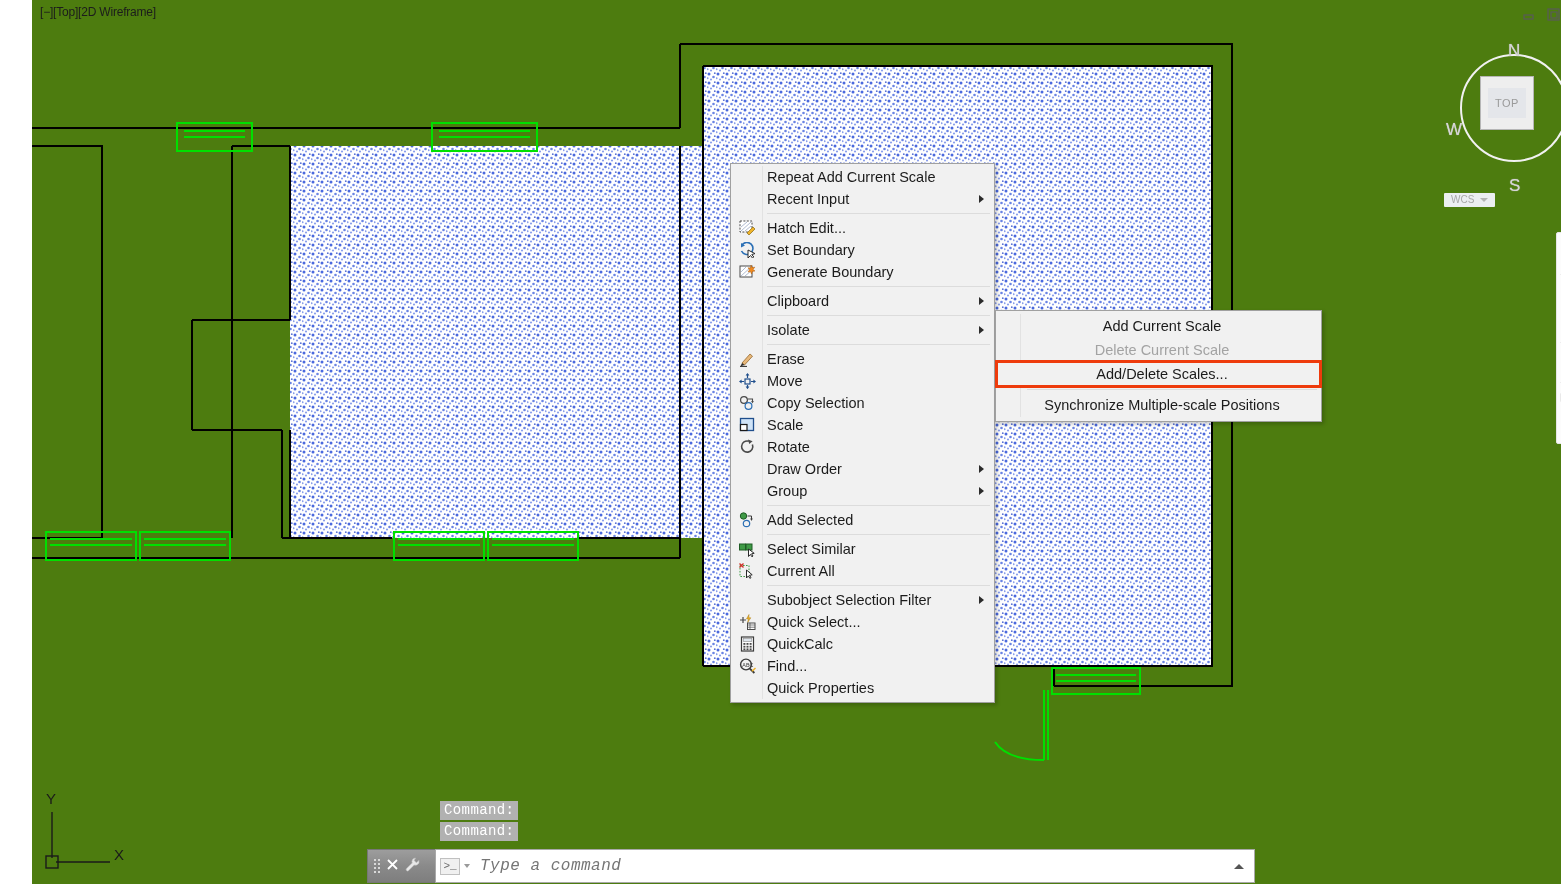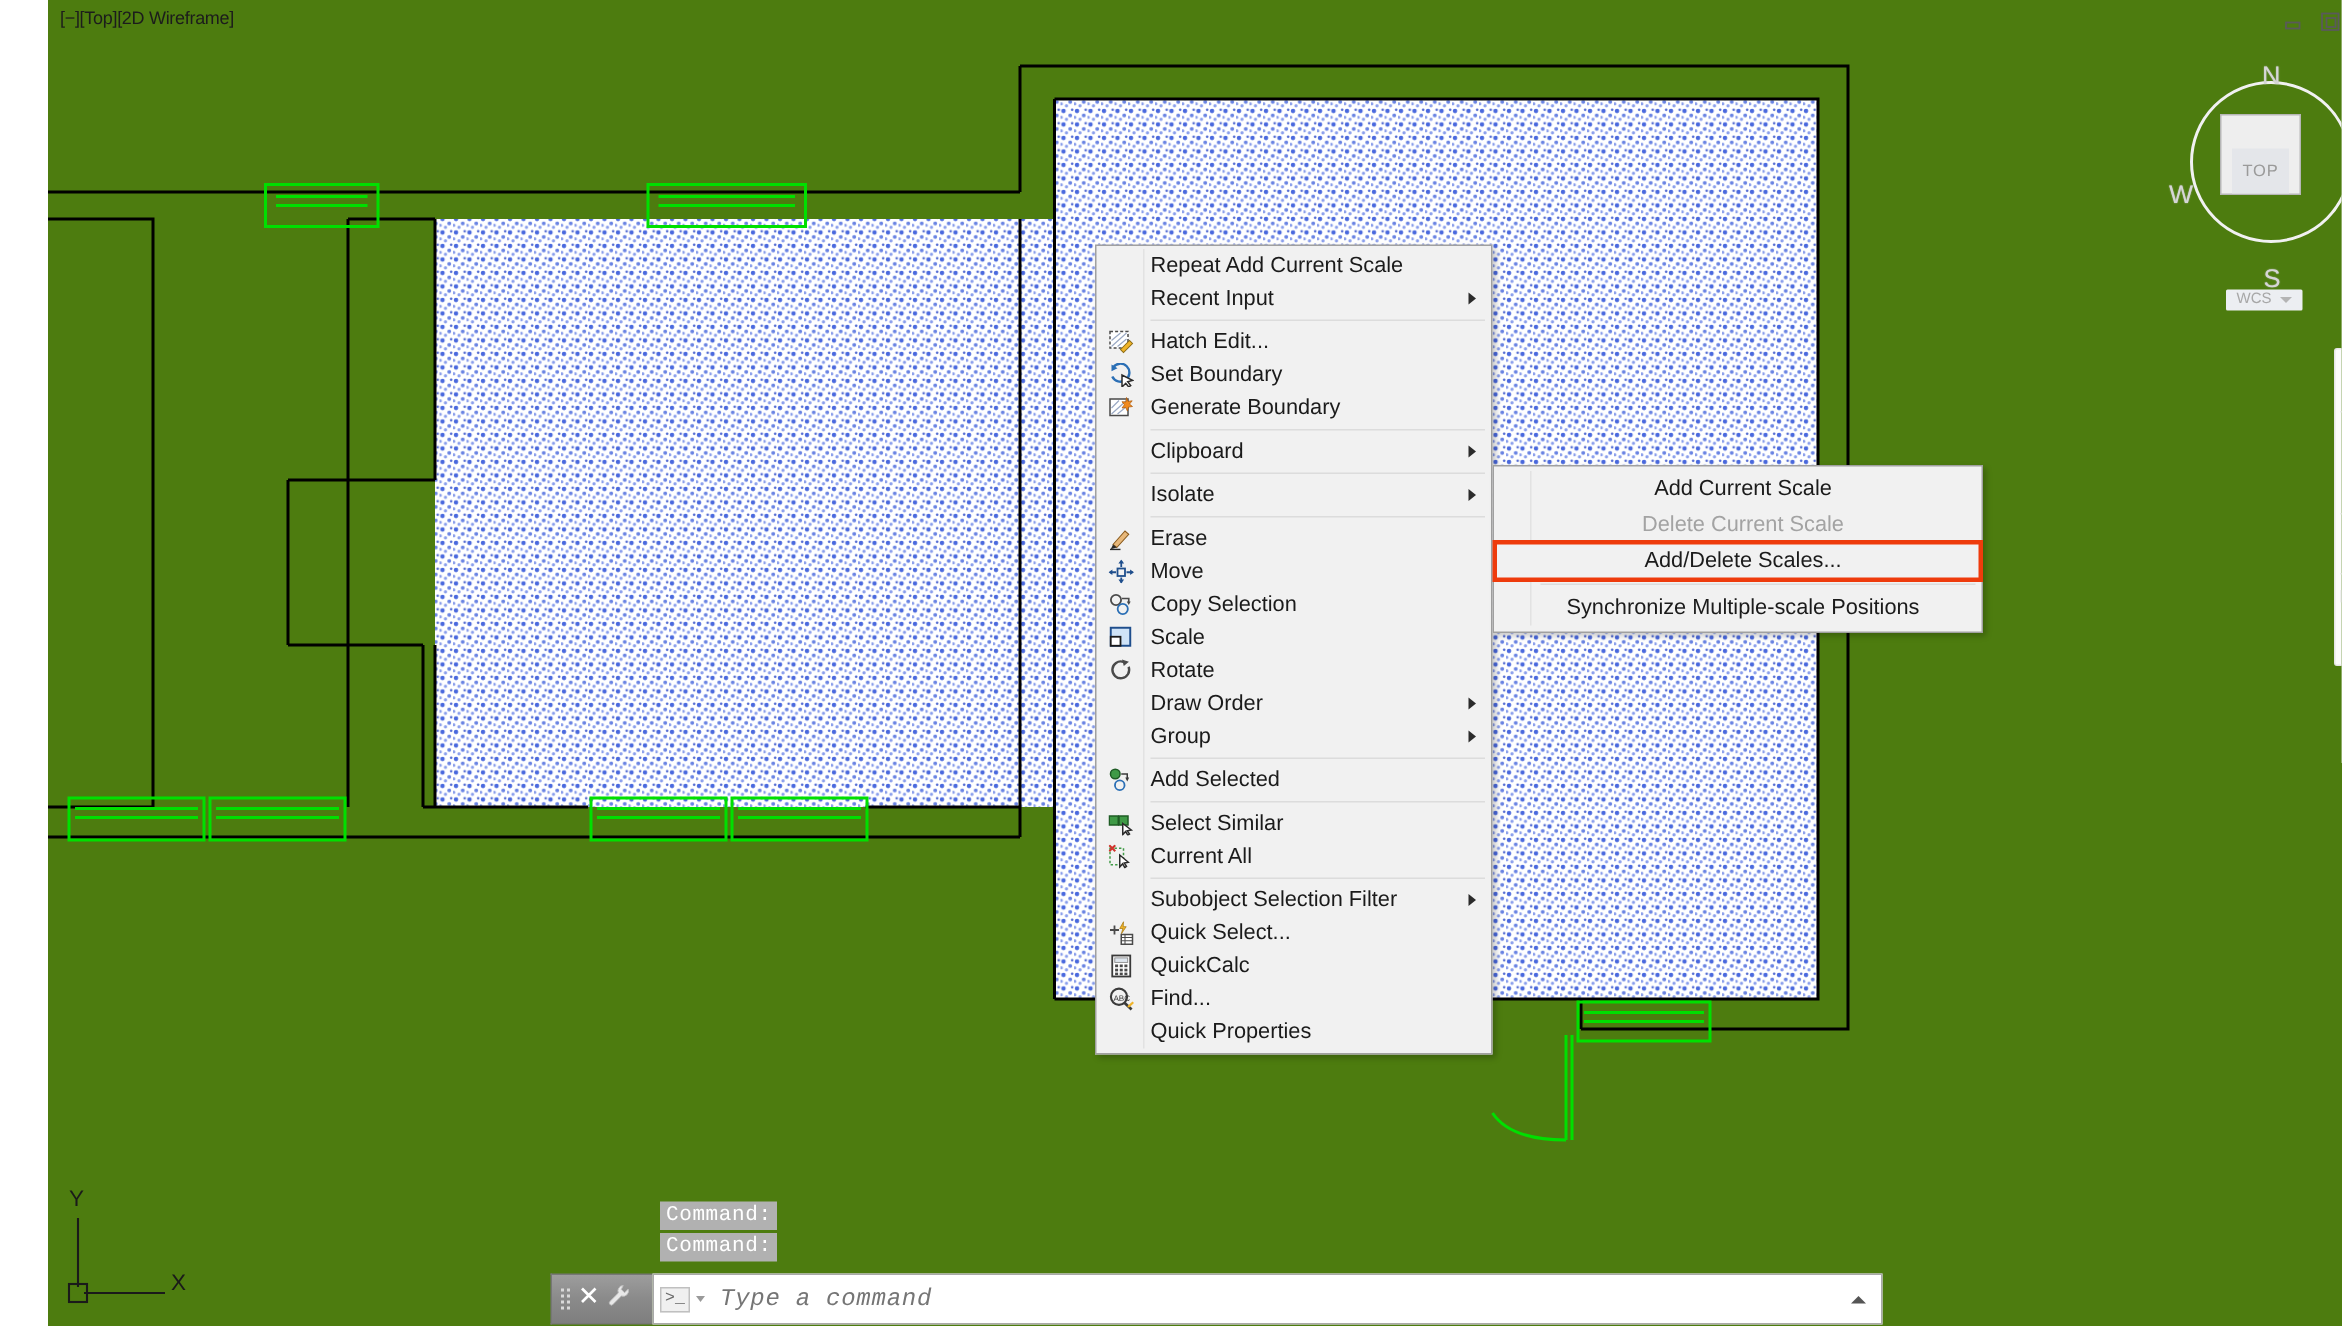--- a/index.html
+++ b/index.html
@@ -62,30 +62,30 @@
   }
   #vc-n { left: 78px; top: 13px; }
   #vc-s { left: 79px; top: 148px; }
   #vc-w { left: 16px; top: 92px; }
   #vc-e { left: 131px; top: 92px; }
   #vc-cube {
     position: absolute; left: 50px; top: 48px;
     width: 54px; height: 54px;
     border: 1px solid #b6b6b6;
     background: #eeeeee;
-    display: flex; align-items: flex-end; justify-content: center;
+    display: flex; align-items: center; justify-content: center;
   }
   #vc-cube .face {
     width: 38px; height: 30px;
     background: #e4e6ea;
     display: flex; align-items: center; justify-content: center;
     font-size: 11px; color: #9a9a9a; letter-spacing: .5px;
   }
   #wcs {
-    position: absolute; left: 1452px; top: 193px;
+    position: absolute; left: 1412px; top: 193px;
     background: #eceef2;
     padding: 1px 7px 2px 7px;
     font-size: 10px; color: #a7a7a7;
     display: flex; align-items: center; gap: 6px;
     border-radius: 1px;
   }
   #wcs .caret {
     width: 0; height: 0;
     border-left: 4px solid transparent;
     border-right: 4px solid transparent;

